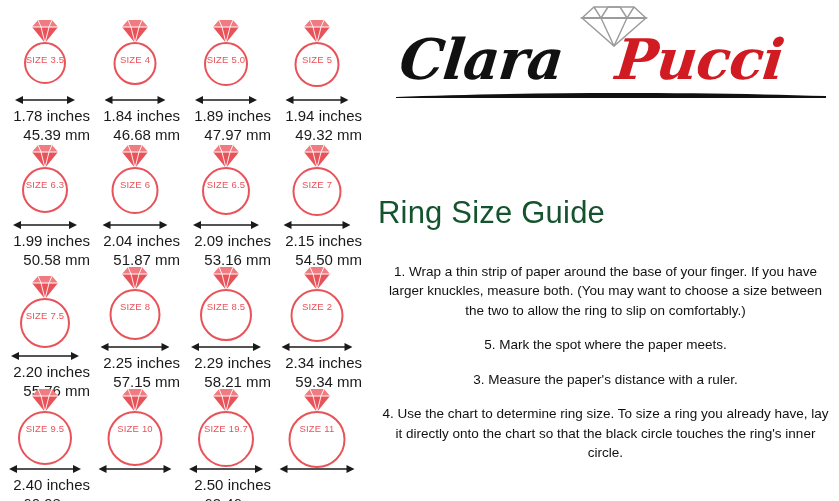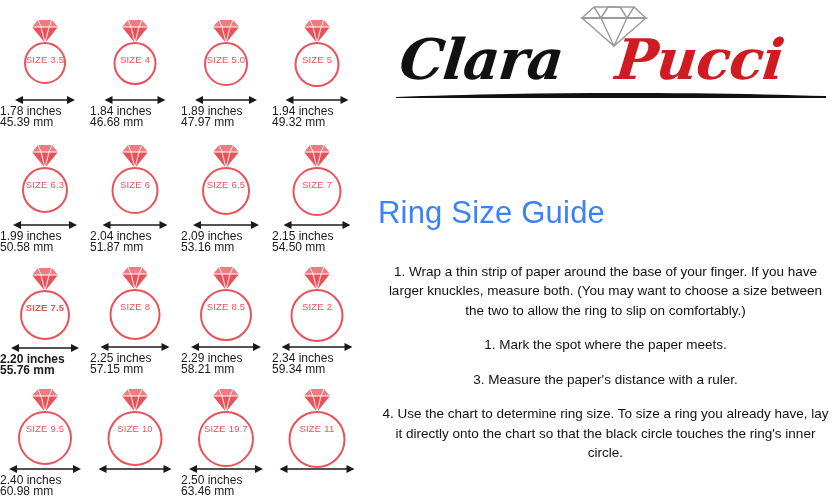--- a/index.html
+++ b/index.html
@@ -73,23 +73,23 @@
     position: absolute;
     left: 50%;
     transform: translateX(-50%);
     top: 79px;
     height: 10px;
   }
   .meas-text {
     position: absolute;
     left: 0; right: 0;
     top: 90px;
-    text-align: left;
-    font-size: 12px;
-    line-height: 11px;
+    text-align: right;
+    font-size: 15px;
+    line-height: 19px;
     color: #1a1a1a;
     font-family: "Liberation Sans", sans-serif;
   }
 
   
   .right {
     position: absolute;
     left: 368px;
     top: 0;
     width: 471px;
@@ -139,21 +139,21 @@
     top: 88px;
     width: 430px;
     height: 6px;
   }
 
   .guide-title {
     position: absolute;
     left: 10px;
     top: 195px;
     font-size: 31px;
-    color: #3b82f6;
+    color: #14532d;
     font-family: "Liberation Sans", sans-serif;
     letter-spacing: .2px;
   }
   .steps {
     position: absolute;
     left: 10px;
     top: 248px;
     width: 455px;
   }
   .step {
@@ -316,21 +316,21 @@
           <div class="ring-circle" style="width:49px;height:49px;"></div>
           <div class="size-label">SIZE 7</div>
           <svg class="measure-arrow" width="67" height="10" viewBox="0 0 67 10">
             <line x1="6" y1="5" x2="61" y2="5" stroke="#1a1a1a" stroke-width="1.6"></line>
             <polygon points="0,5 8,1 8,9" fill="#1a1a1a"></polygon>
             <polygon points="67,5 59,1 59,9" fill="#1a1a1a"></polygon>
           </svg>
           <div class="meas-text">2.15 inches<br>54.50 mm</div>
         </div>
       </div>
-      <div class="ring-cell" style="left: 0px; top: 248px; font-weight: bold;">
+      <div class="ring-cell" style="left: 0px; top: 256px;">
         <div class="ring-art">
           <svg class="diamond" viewBox="0 0 30 26">
             <polygon points="2,9 15,25 28,9" fill="#e8535a"></polygon>
             <polygon points="2,9 8,2 22,2 28,9" fill="#f07b80"></polygon>
             <polyline points="2,9 28,9" fill="none" stroke="#ffffff" stroke-width="1"></polyline>
             <polyline points="8,2 11,9 15,25" fill="none" stroke="#ffffff" stroke-width="0.9"></polyline>
             <polyline points="22,2 19,9 15,25" fill="none" stroke="#ffffff" stroke-width="0.9"></polyline>
           </svg>
           <div class="ring-circle" style="width:50px;height:50px;"></div>
           <div class="size-label">SIZE 7.5</div>
@@ -494,18 +494,18 @@
       <div class="logo-pucci">Pucci</div>
       <svg class="logo-underline" viewBox="0 0 430 6" preserveAspectRatio="none">
         <path d="M0 5 C 120 0, 300 0, 430 4 L430 6 L0 6 Z" fill="#111111"></path>
       </svg>
     </div>
 
     <div class="guide-title">Ring Size Guide</div>
 
     <div class="steps" id="steps">
         <p class="step">1.  Wrap a thin strip of paper around the base of your finger. If you have larger knuckles, measure both. (You may want to choose a size between the two to allow the ring to slip on comfortably.)</p>
-        <p class="step">1.  Mark the spot where the paper meets.</p>
+        <p class="step">5.  Mark the spot where the paper meets.</p>
         <p class="step">3.  Measure the paper's distance with a ruler.</p>
         <p class="step">4.  Use the chart to determine ring size. To size a ring you already have, lay it directly onto the chart so that the black circle touches the ring's inner circle.</p>
       </div>
   </div>
 </div>
 
 </body></html>

